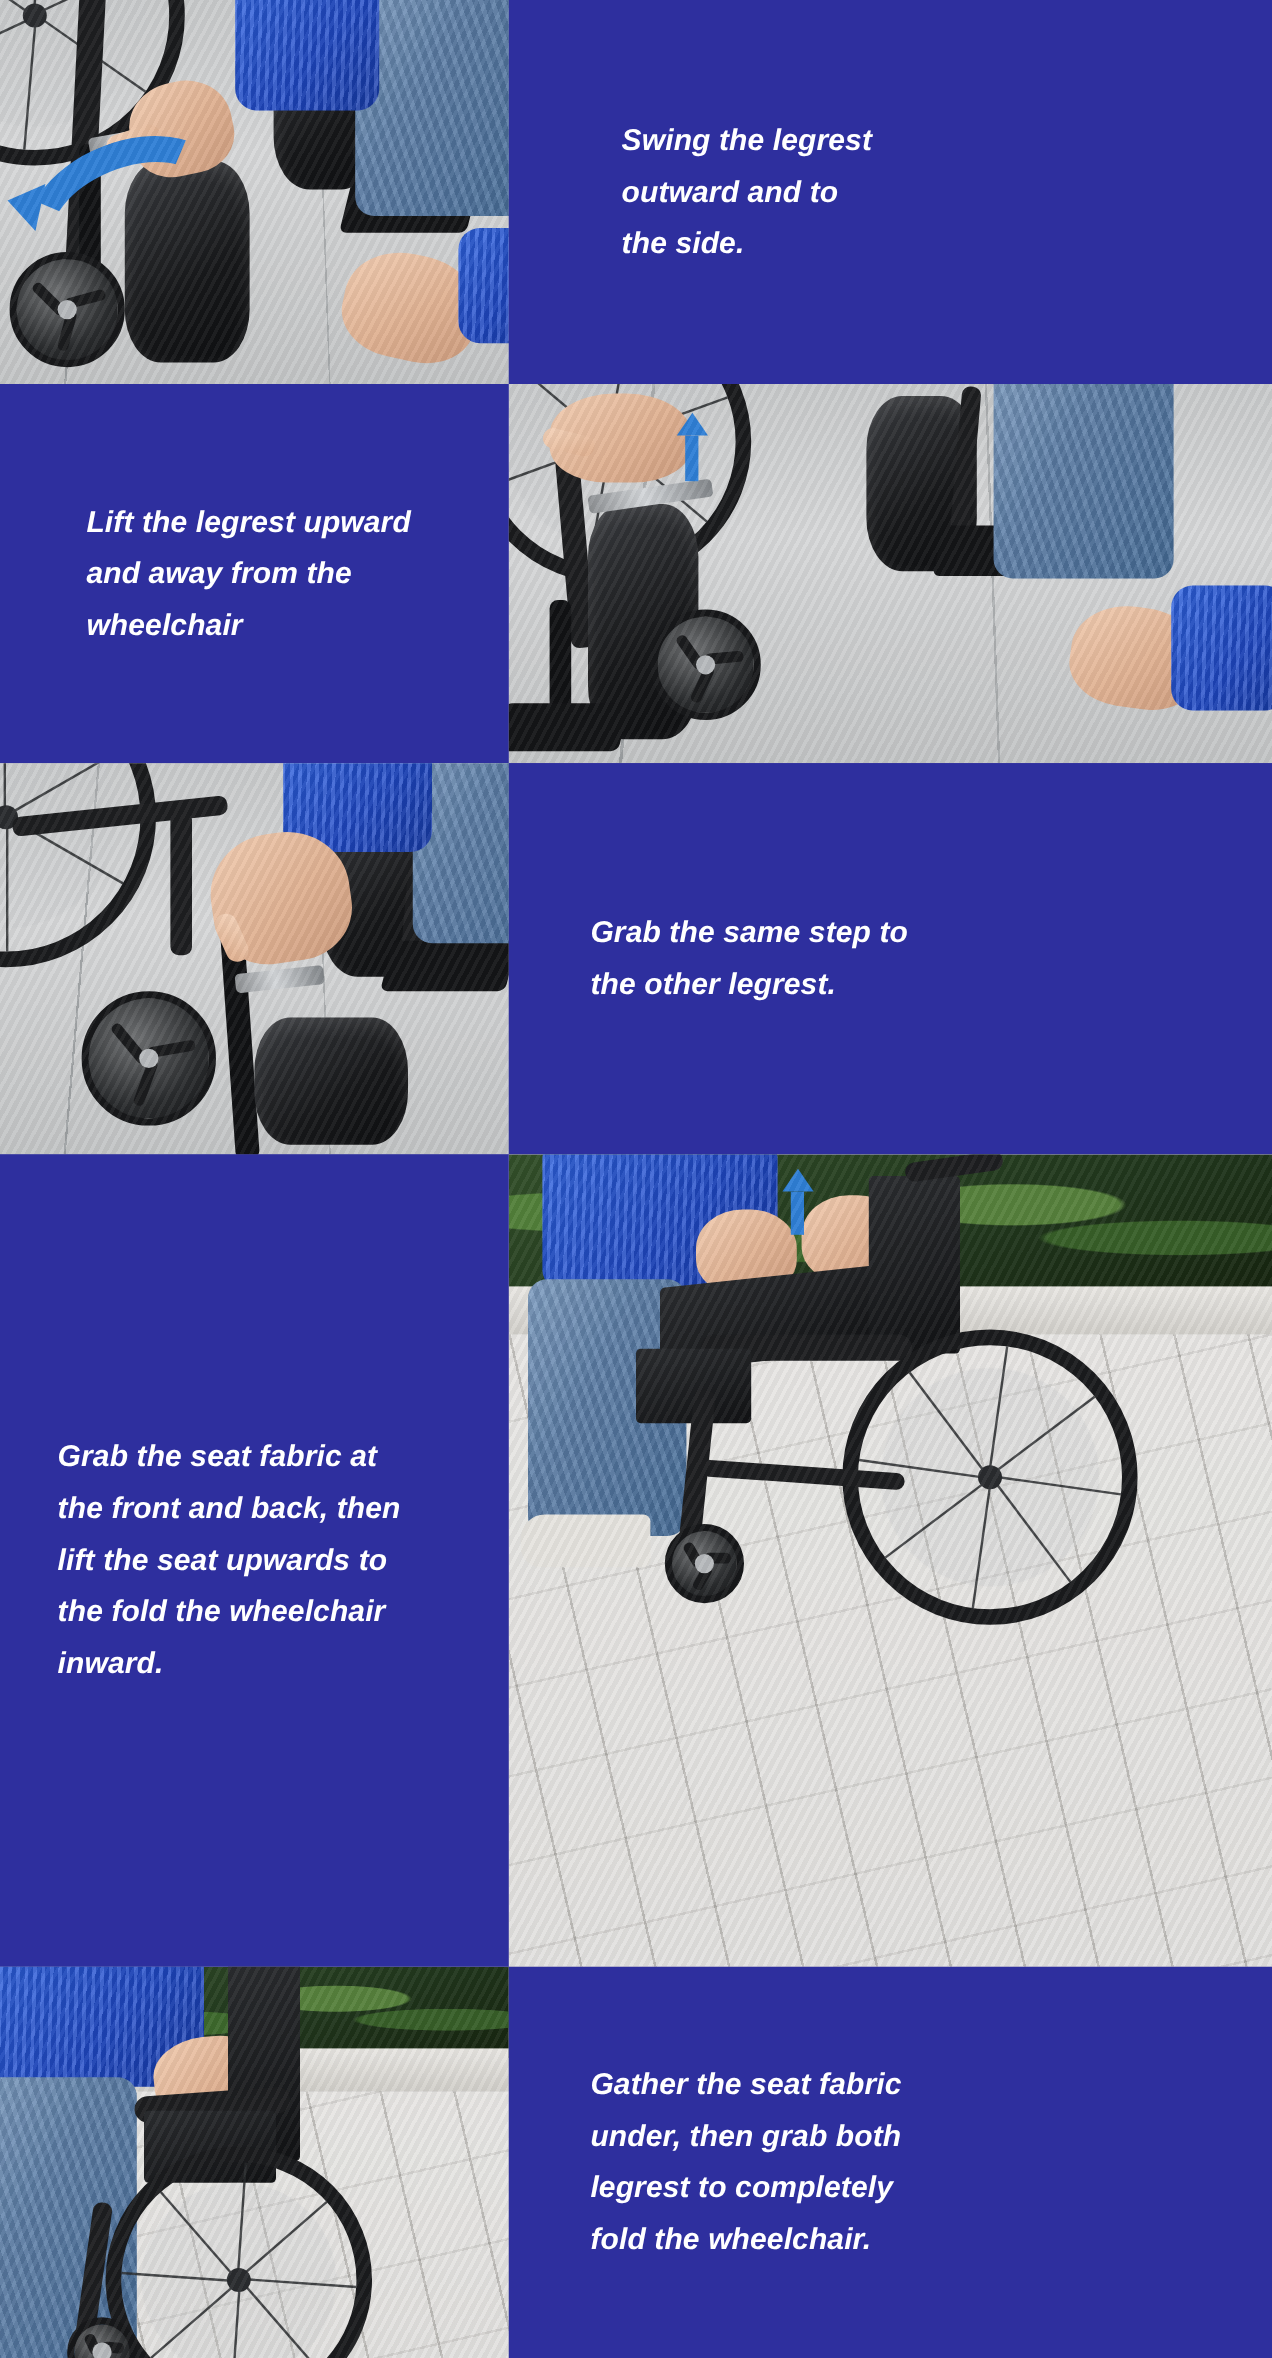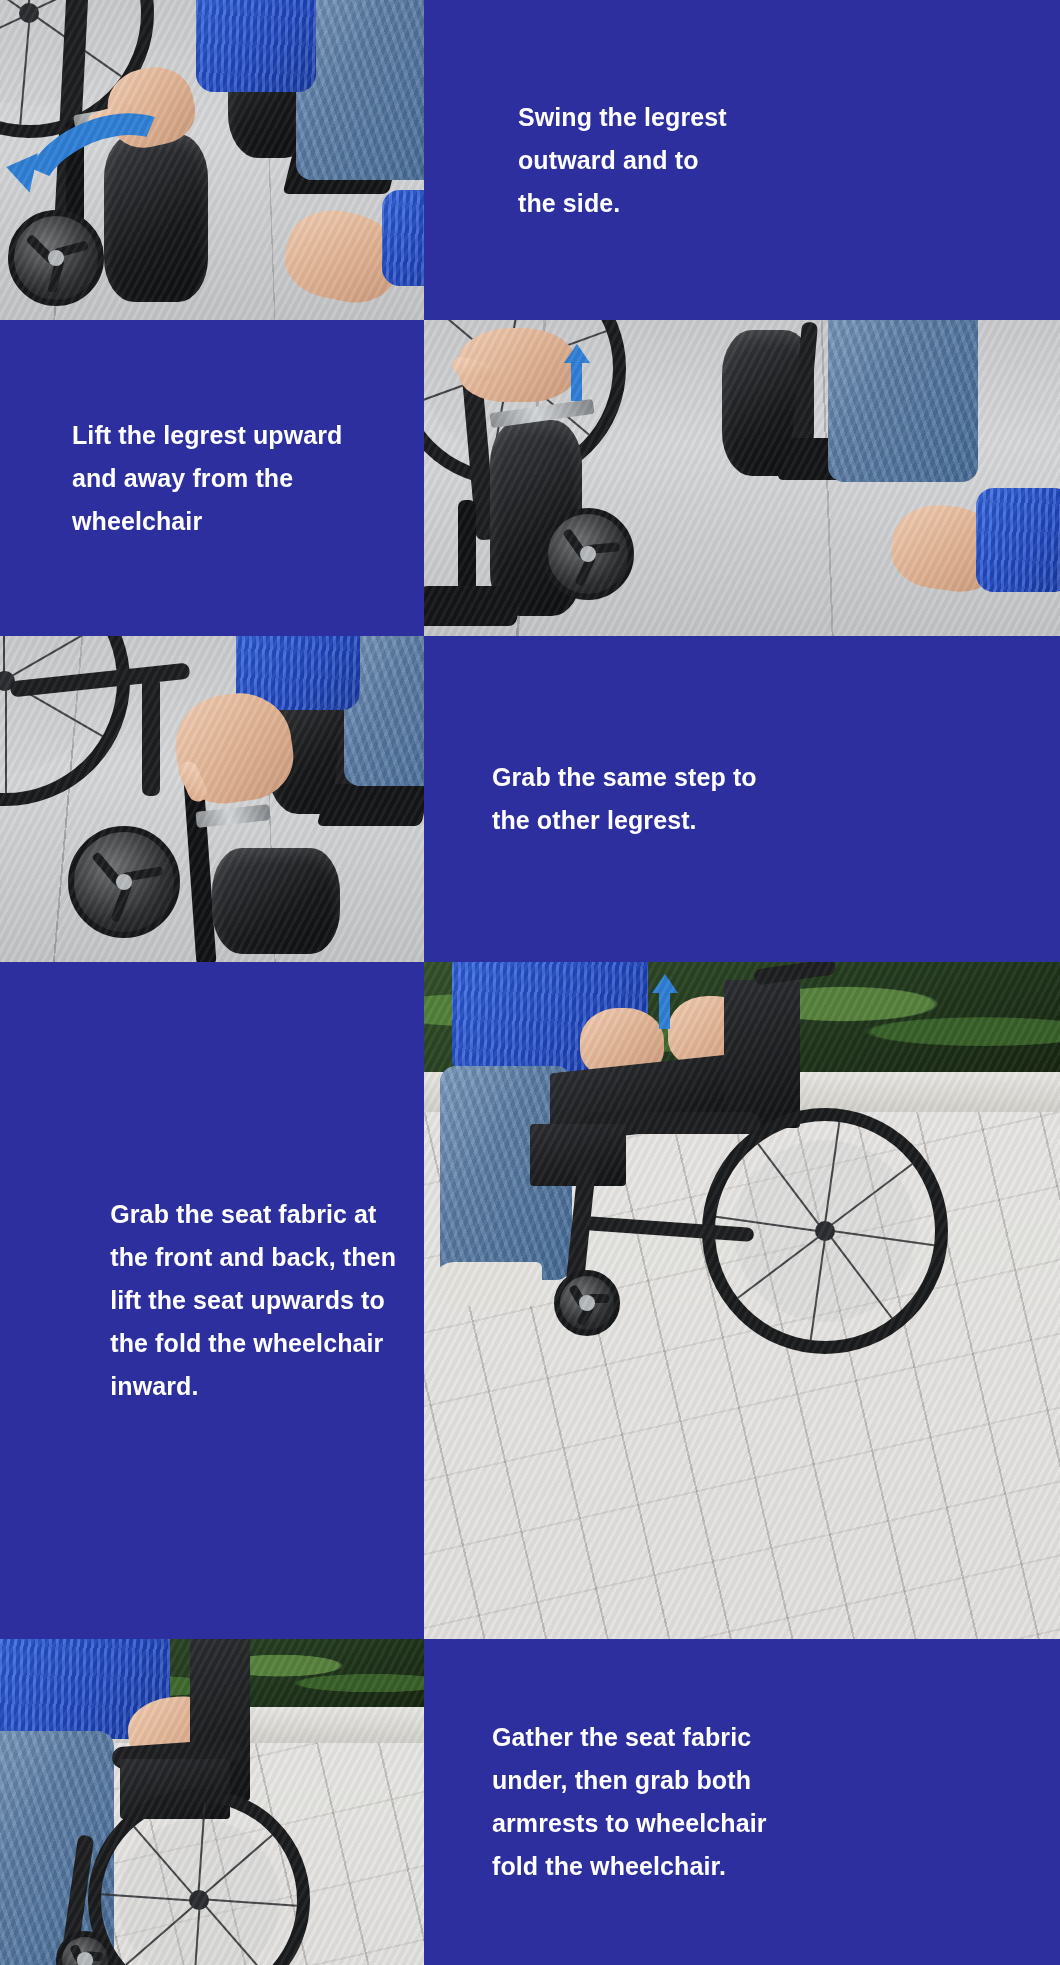--- a/index.html
+++ b/index.html
@@ -16,21 +16,21 @@
   .infographic {
     position: relative;
     width: 1060px;
     height: 1965px;
     display: grid;
     grid-template-columns: 424px 636px;
     grid-template-rows: 320px 316px 326px 326px 351px 326px;
   }
 
   
-  .panel { position: relative; overflow: hidden; }
+  .panel { position: relative; overflow: hidden; font-style: italic; }
 
   .text-panel {
     background: #2e2f9e;
     display: flex;
     align-items: center;
   }
   .text-panel .caption {
     color: #ffffff;
     font-weight: bold;
     font-size: 25px;
@@ -340,21 +340,21 @@
     <div class="sweater" style="left:236px; top:-30px; width:124px; height:104px;"></div>
     <div class="hand" style="left:176px; top:58px; width:116px; height:108px; transform:rotate(-8deg);"></div>
     <div class="finger" style="left:172px; top:136px; width:42px; height:19px; transform:rotate(66deg);"></div>
   </div>
 
   <div class="panel text-panel" style="grid-column:2; grid-row:3;">
     <div class="caption cap-r3">Grab the same step to
 the other legrest.</div>
   </div>
 
-  <div class="panel text-panel" style="grid-column:1; grid-row:4 / span 2;justify-content:flex-end;">
+  <div class="panel text-panel" style="grid-column:1; grid-row:4 / span 2;">
     <div class="caption cap-l4">Grab the seat fabric at
 the front and back, then
 lift the seat upwards to
 the fold the wheelchair
 inward.</div>
   </div>
 
   <div class="panel photo" style="grid-column:2; grid-row:4 / span 2; background:#cfcdc9;">
 
     <div class="greenery" style="left:0; top:0; width:100%; height:120px;"></div>
@@ -429,17 +429,17 @@
       <div class="cs" style="transform:rotate(35deg);"></div>
       <div class="cs" style="transform:rotate(155deg);"></div>
       <div class="cs" style="transform:rotate(275deg);"></div>
       <div class="ch"></div>
     </div>
   </div>
 
   <div class="panel text-panel" style="grid-column:2; grid-row:6;">
     <div class="caption cap-r6">Gather the seat fabric
 under, then grab both
-armrests to wheelchair
+legrest to completely
 fold the wheelchair.</div>
   </div>
 
 </div>
 
 </body></html>

